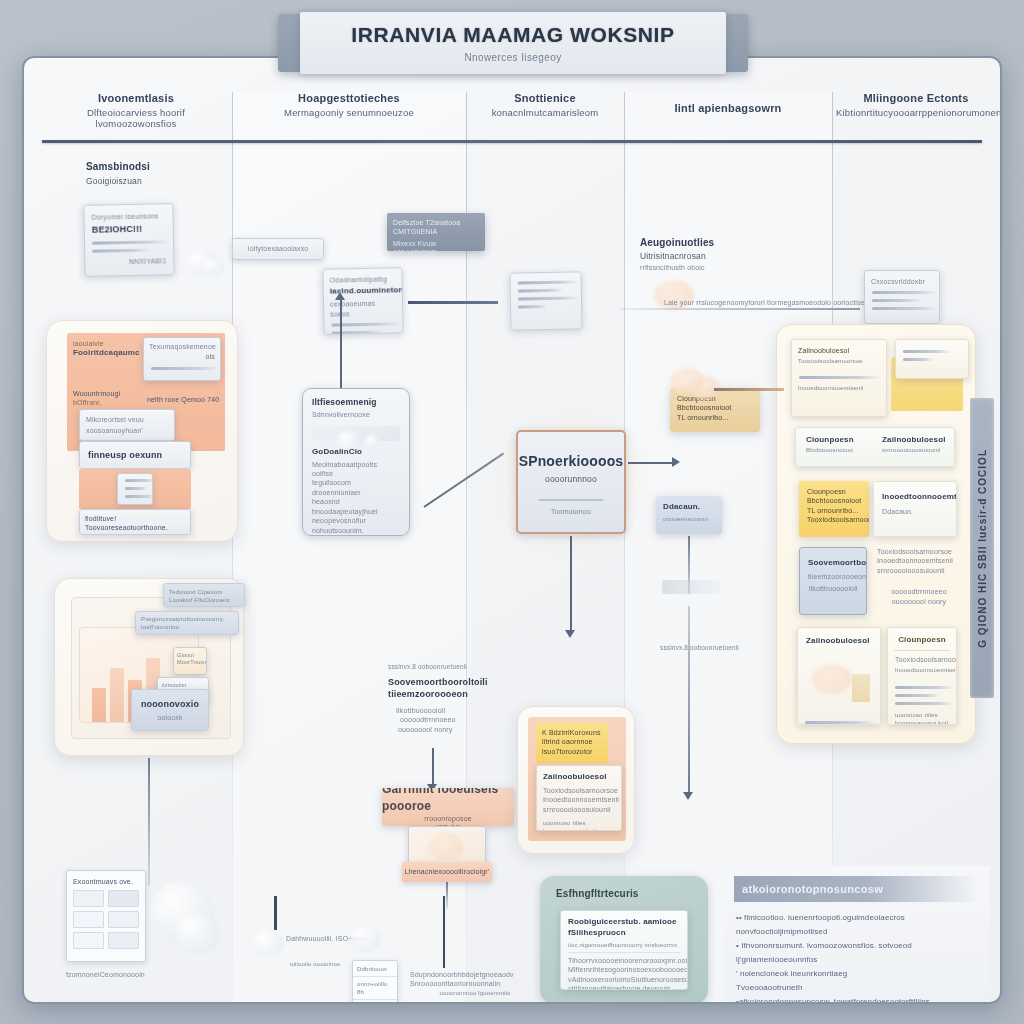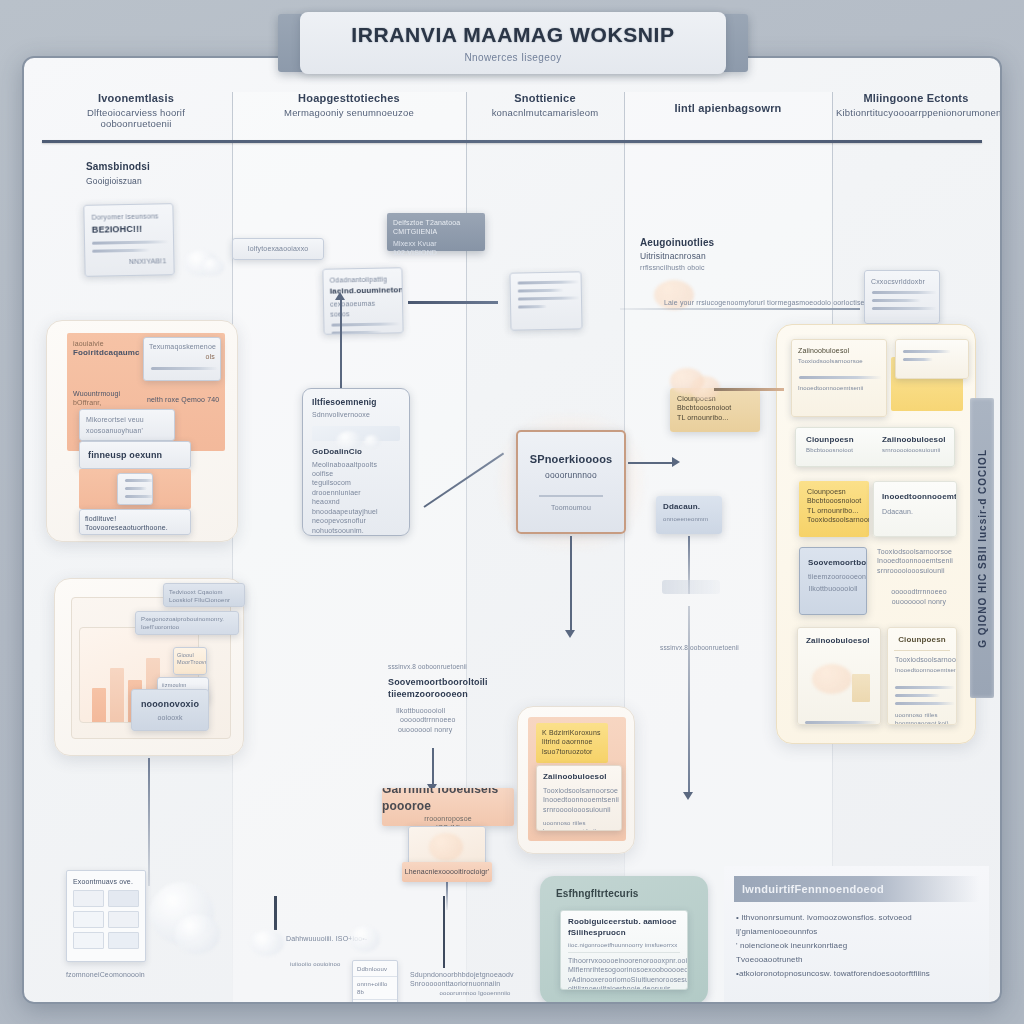--- a/index.html
+++ b/index.html
@@ -34,21 +34,21 @@
     width: 470px; height: 58px;
     background: linear-gradient(180deg,#9aa6b5 0%,#8d9aab 100%);
     border-radius: 3px;
     box-shadow: 0 3px 10px rgba(40,55,75,.3);
   }
   .banner-inner {
     position: absolute; left: 300px; top: 12px;
     width: 426px; height: 62px;
     background: linear-gradient(180deg,#eef1f5 0%,#e4e8ee 100%);
     display:flex; flex-direction:column; align-items:center; justify-content:center;
-    border-radius: 8px;
+    border-radius: 2px;
     box-shadow: 0 2px 8px rgba(40,55,75,.22);
     z-index: 3;
   }
   .banner-title {
     font-size: 21px; font-weight: 700; letter-spacing: .6px;
     color: #2b3647; text-shadow: 0 0 1.4px rgba(60,72,92,.55);
     filter: blur(.32px);
     white-space: nowrap;
   }
   .banner-sub {
@@ -225,21 +225,21 @@
       <div class="col-band" style="left:208px;width:234px;"></div>
       <div class="col-band" style="left:600px;width:208px;"></div>
       <div class="col-div" style="left:208px;"></div>
       <div class="col-div" style="left:442px;"></div>
       <div class="col-div" style="left:600px;"></div>
       <div class="col-div" style="left:808px;"></div>
     </div>
 
     <div class="hdr" style="left:26px;width:172px;">
       <div class="h1">Ivoonemtlasis</div>
-      <div class="h2">Dlfteoiocarviess hoorif ooboonruetoenii</div>
+      <div class="h2">Dlfteoiocarviess hoorif lvomoozowonsfios</div>
     </div>
     <div class="hdr" style="left:216px;width:218px;">
       <div class="h1">Hoapgesttotieches</div>
       <div class="h2">Mermagooniy senumnoeuzoe</div>
     </div>
     <div class="hdr" style="left:448px;width:146px;">
       <div class="h1">Snottienice</div>
       <div class="h2">konacnlmutcamarisleom</div>
     </div>
     <div class="hdr" style="left:604px;width:200px;top:44px;">
@@ -425,21 +425,21 @@
         <div class="txt sm">teguilsocom drooennluniaer</div>
         <div class="txt sm">heaoxnd bnoodaapeutayjhuel</div>
         <div class="txt sm">neoopevosnoflur nohuotsoounim.</div>
       </div>
     </div>
 
     <div class="conn" style="left:400px;top:448px;width:96px;height:2px;transform:rotate(-34deg);transform-origin:left center;background:linear-gradient(90deg,#5a6880,#7d8aa0);"></div>
 
     <div class="node-glow" style="left:474px;top:356px;width:146px;height:136px;"></div>
     <div class="node" style="left:492px;top:372px;width:110px;height:104px;background:linear-gradient(180deg,#eef1f6,#dfe4ec);border:2px solid #c79c82;border-radius:5px;align-items:center;">
-      <div class="txt b" style="font-size:11px;margin-top:20px;text-align:center;">SPnoerkioooos</div>
+      <div class="txt b" style="font-size:14px;margin-top:20px;text-align:center;">SPnoerkioooos</div>
       <div class="txt" style="margin-top:3px;text-align:center;">oooorunnnoo</div>
       <div style="width:64px;height:2px;background:#b9c2d0;margin-top:14px;"></div>
       <div class="txt sm" style="margin-top:6px;text-align:center;">Toomoumou</div>
     </div>
 
     <div class="conn h" style="left:604px;top:404px;width:46px;"></div>
     <div class="arrow-right" style="left:648px;top:399px;"></div>
 
     <div class="conn v" style="left:546px;top:478px;height:96px;"></div>
     <div class="arrow-down" style="left:541px;top:572px;"></div>
@@ -619,23 +619,24 @@
         <div class="line l"></div>
         <div class="txt sm" style="margin:6px 7px;font-size:6px;">uoonnoso riiles  boomnoaoosot koi)</div>
       </div>
     </div>
 
     <div class="conn h" style="left:690px;top:330px;width:70px;background:linear-gradient(90deg,#8d7a66,#d8b294);height:3px;"></div>
     <div class="blob warm" style="left:646px;top:310px;width:34px;height:26px;"></div>
 
     <div class="legend">
       <div class="legend-hdr">
-        <span>lwnduirtifFennnoendoeod</span>
+        <span>atkoioronotopnosuncosw</span>
       </div>
       <ul>
+        <li>•• flmicootloo.  iuenenrtoopoti.oguimdeoiaecros nonvfooctioljimipmotiised</li>
         <li>•  Ithvononrsumunt. lvomoozowonsfios. sotvoeod lj'gniameniooeounnfos</li>
         <li>'  noiencioneok  ineunrkonrtiaeg</li>
         <li>   Tvoeooaootruneth</li>
         <li>•atkoioronotopnosuncosw. towatforendoesootorftfiiins</li>
       </ul>
     </div>
 
     <div class="sidelabel">
       <span>G QIONO HIC SBII lucsir-d COCIOL</span>
     </div>

